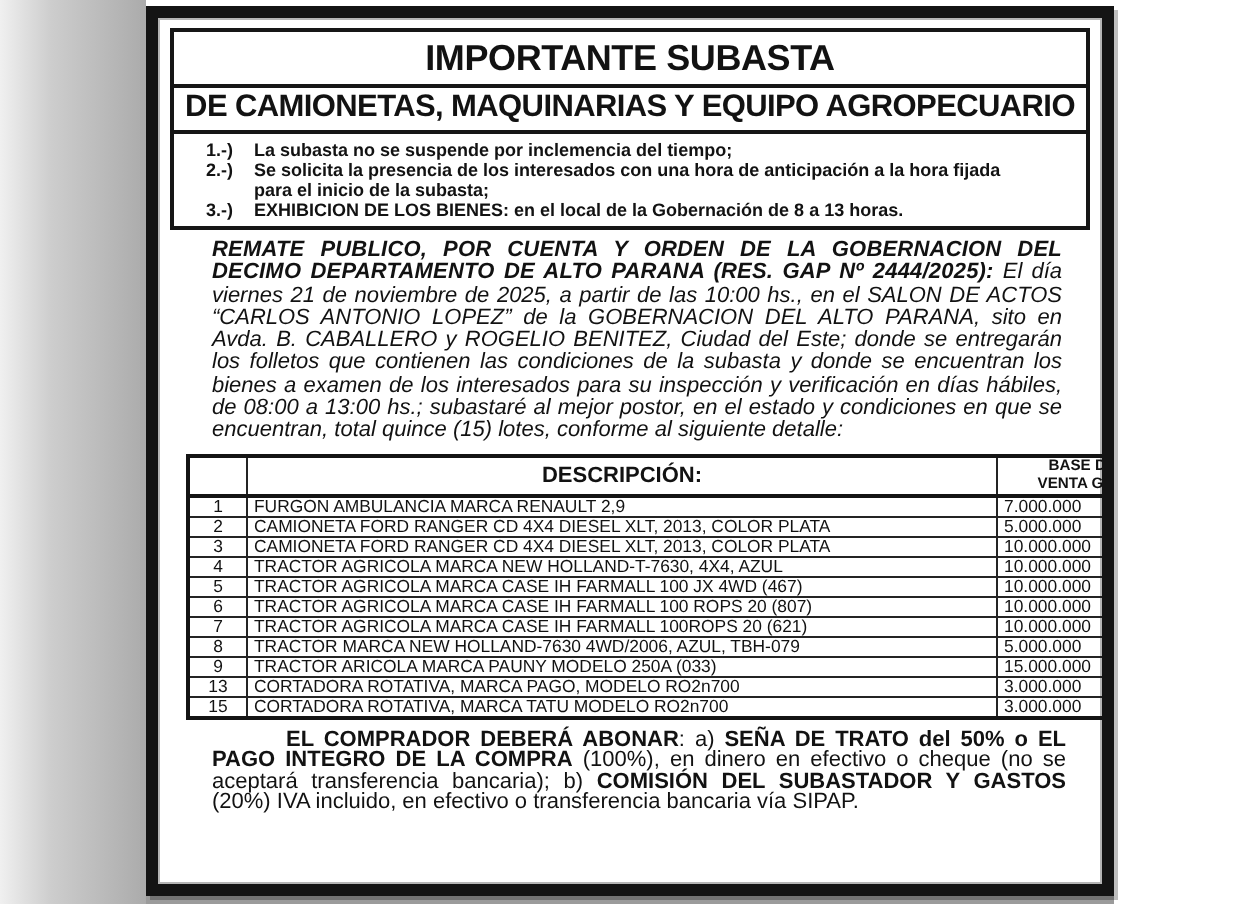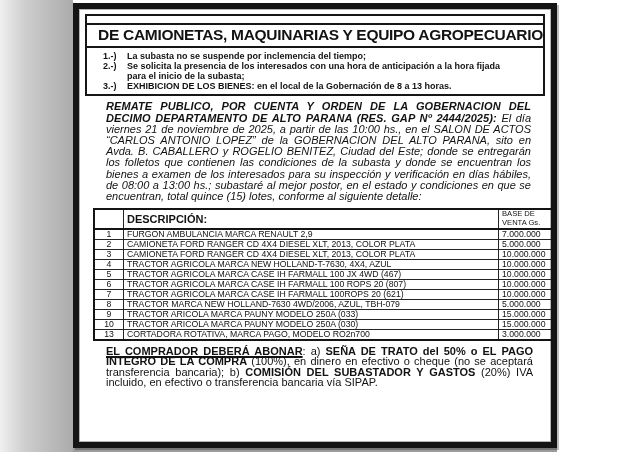--- a/index.html
+++ b/index.html
@@ -21,21 +21,21 @@
     box-sizing:border-box;border:6px solid #141414;background:#fff;
     padding:4px 6px;overflow:hidden;
     box-shadow:inset 0 0 0 1px #b5b5b5, 2px 2px 0 rgba(0,0,0,.25);
   }
   .title-box{border:2px solid #161616;margin:1px 0 0 0;}
   .title-main{
     text-align:center;font-weight:bold;font-size:18px;line-height:1.05;
     letter-spacing:-0.2px;padding:4px 0 3px;
   }
   .subtitle{
-    border-top:2px solid #161616;text-align:right;font-weight:bold;
+    border-top:2px solid #161616;text-align:center;font-weight:bold;
     font-size:15.5px;letter-spacing:-0.3px;padding:1px 0 2px;
   }
   .notices{
     border-top:2px solid #161616;font-size:9px;font-weight:bold;
     line-height:1.12;padding:3px 10px 3px 16px;
   }
   .notice{display:flex;}
   .notice .n{flex:0 0 24px;}
   .notice .t{flex:1;padding-right:26px;}
   .intro{
@@ -44,41 +44,42 @@
     font-style:italic;
   }
   .intro b{letter-spacing:0.1px;}
   table.lots{
     border-collapse:collapse;table-layout:fixed;width:446px;
     margin:6px 0 0 8px;border:2px solid #141414;
   }
   table.lots th,table.lots td{border:1px solid #242424;padding:0 3px;overflow:hidden;}
   thead tr{border-bottom:2px solid #141414;}
   th.h-num{width:22px;}
-  th.h-desc{width:368px;font-size:11px;text-align:left;padding:4px 0 3px;}
-  th.h-base{width:56px;font-size:7.6px;line-height:1.15;text-align:left;font-weight:normal;padding:1px 2px;}
+  th.h-desc{width:368px;font-size:11px;text-align:center;padding:4px 0 3px;}
+  th.h-base{width:56px;font-size:7.6px;line-height:1.15;text-align:right;font-weight:bold;padding:1px 2px;}
   tbody td{font-size:8.7px;line-height:9px;height:9px;white-space:nowrap;}
   td.c-num{text-align:center;}
   td.c-base{text-align:left;padding-right:4px;}
   .terms{
     margin:5px 12px 0 21px;font-size:11px;line-height:0.96;
     text-align:justify;
   }
-  .terms .u{text-decoration:underline;text-decoration-thickness:1.5px;text-underline-offset:1px;}
+  .terms .u{text-decoration-thickness:1.5px;text-underline-offset:1px;margin-left:37px;}
 </style>
 </head>
 <body>
 
 <div class="scan-margin-left"></div>
 <div class="scan-shadow-bottom"></div>
 
 <div class="ad-frame">
 
   <div class="title-box">
     <div class="title-main">
+      <div>IMPORTANTE SUBASTA</div>
     </div>
     <div class="subtitle">DE CAMIONETAS, MAQUINARIAS Y EQUIPO AGROPECUARIO</div>
     <div class="notices">
       <div class="notice">
           <span class="n">1.-)</span>
           <span class="t">La subasta no se suspende por inclemencia del tiempo;</span>
         </div>
       <div class="notice">
           <span class="n">2.-)</span>
           <span class="t">Se solicita la presencia de los interesados con una hora de anticipación a la hora fijada para el inicio de la subasta;</span>
@@ -140,27 +141,27 @@
           <td class="c-num">8</td>
           <td class="c-desc">TRACTOR MARCA NEW HOLLAND-7630 4WD/2006, AZUL, TBH-079</td>
           <td class="c-base">5.000.000</td>
         </tr>
       <tr>
           <td class="c-num">9</td>
           <td class="c-desc">TRACTOR ARICOLA MARCA PAUNY MODELO 250A (033)</td>
           <td class="c-base">15.000.000</td>
         </tr>
       <tr>
-          <td class="c-num">10</td>
-          <td class="c-desc">TRACTOR ARICOLA MARCA PAUNY MODELO 250A (030)</td>
-          <td class="c-base">15.000.000</td>
+          <td class="c-num">13</td>
+          <td class="c-desc">CORTADORA ROTATIVA, MARCA PAGO, MODELO RO2n700</td>
+          <td class="c-base">3.000.000</td>
         </tr>
       <tr>
-          <td class="c-num">13</td>
-          <td class="c-desc">CORTADORA ROTATIVA, MARCA PAGO, MODELO RO2n700</td>
+          <td class="c-num">15</td>
+          <td class="c-desc">CORTADORA ROTATIVA, MARCA TATU MODELO RO2n700</td>
           <td class="c-base">3.000.000</td>
         </tr>
     </tbody>
   </table>
 
   <p class="terms"><b class="u">EL COMPRADOR DEBERÁ ABONAR</b><span>: a) </span><b>SEÑA DE TRATO del 50% o EL PAGO INTEGRO DE LA COMPRA</b><span> (100%), en dinero en efectivo o cheque (no se aceptará transferencia bancaria); b) </span><b>COMISIÓN DEL SUBASTADOR Y GASTOS</b><span> (20%) IVA incluido, en efectivo o transferencia bancaria vía SIPAP. </span></p>
 
 </div>
 
 </body></html>

